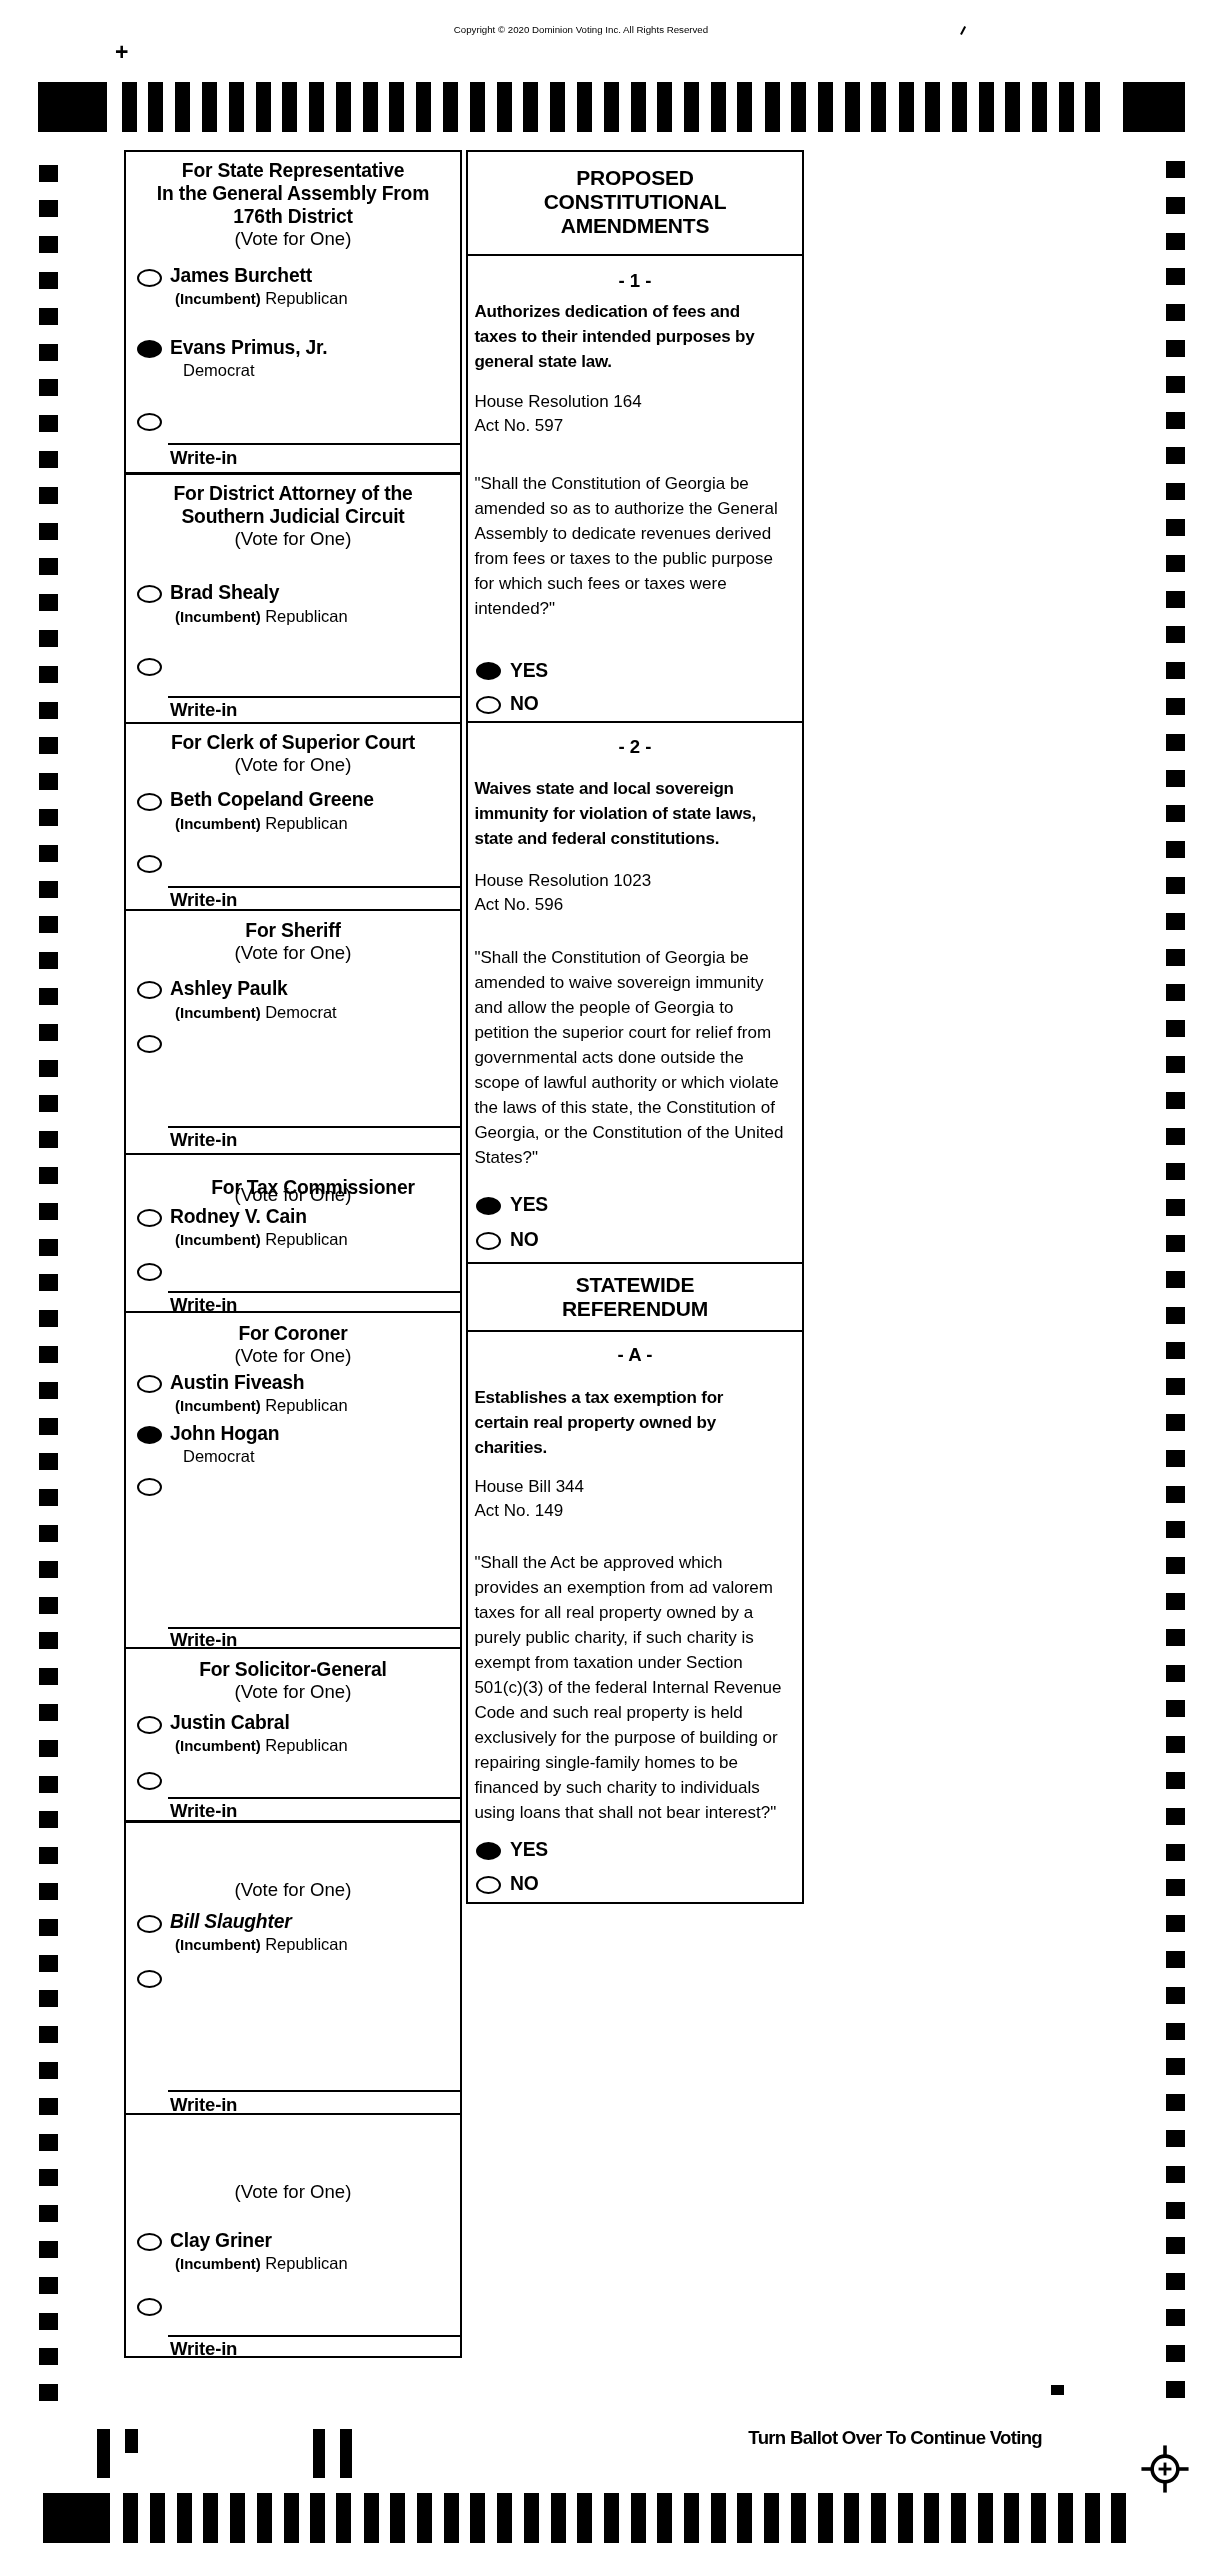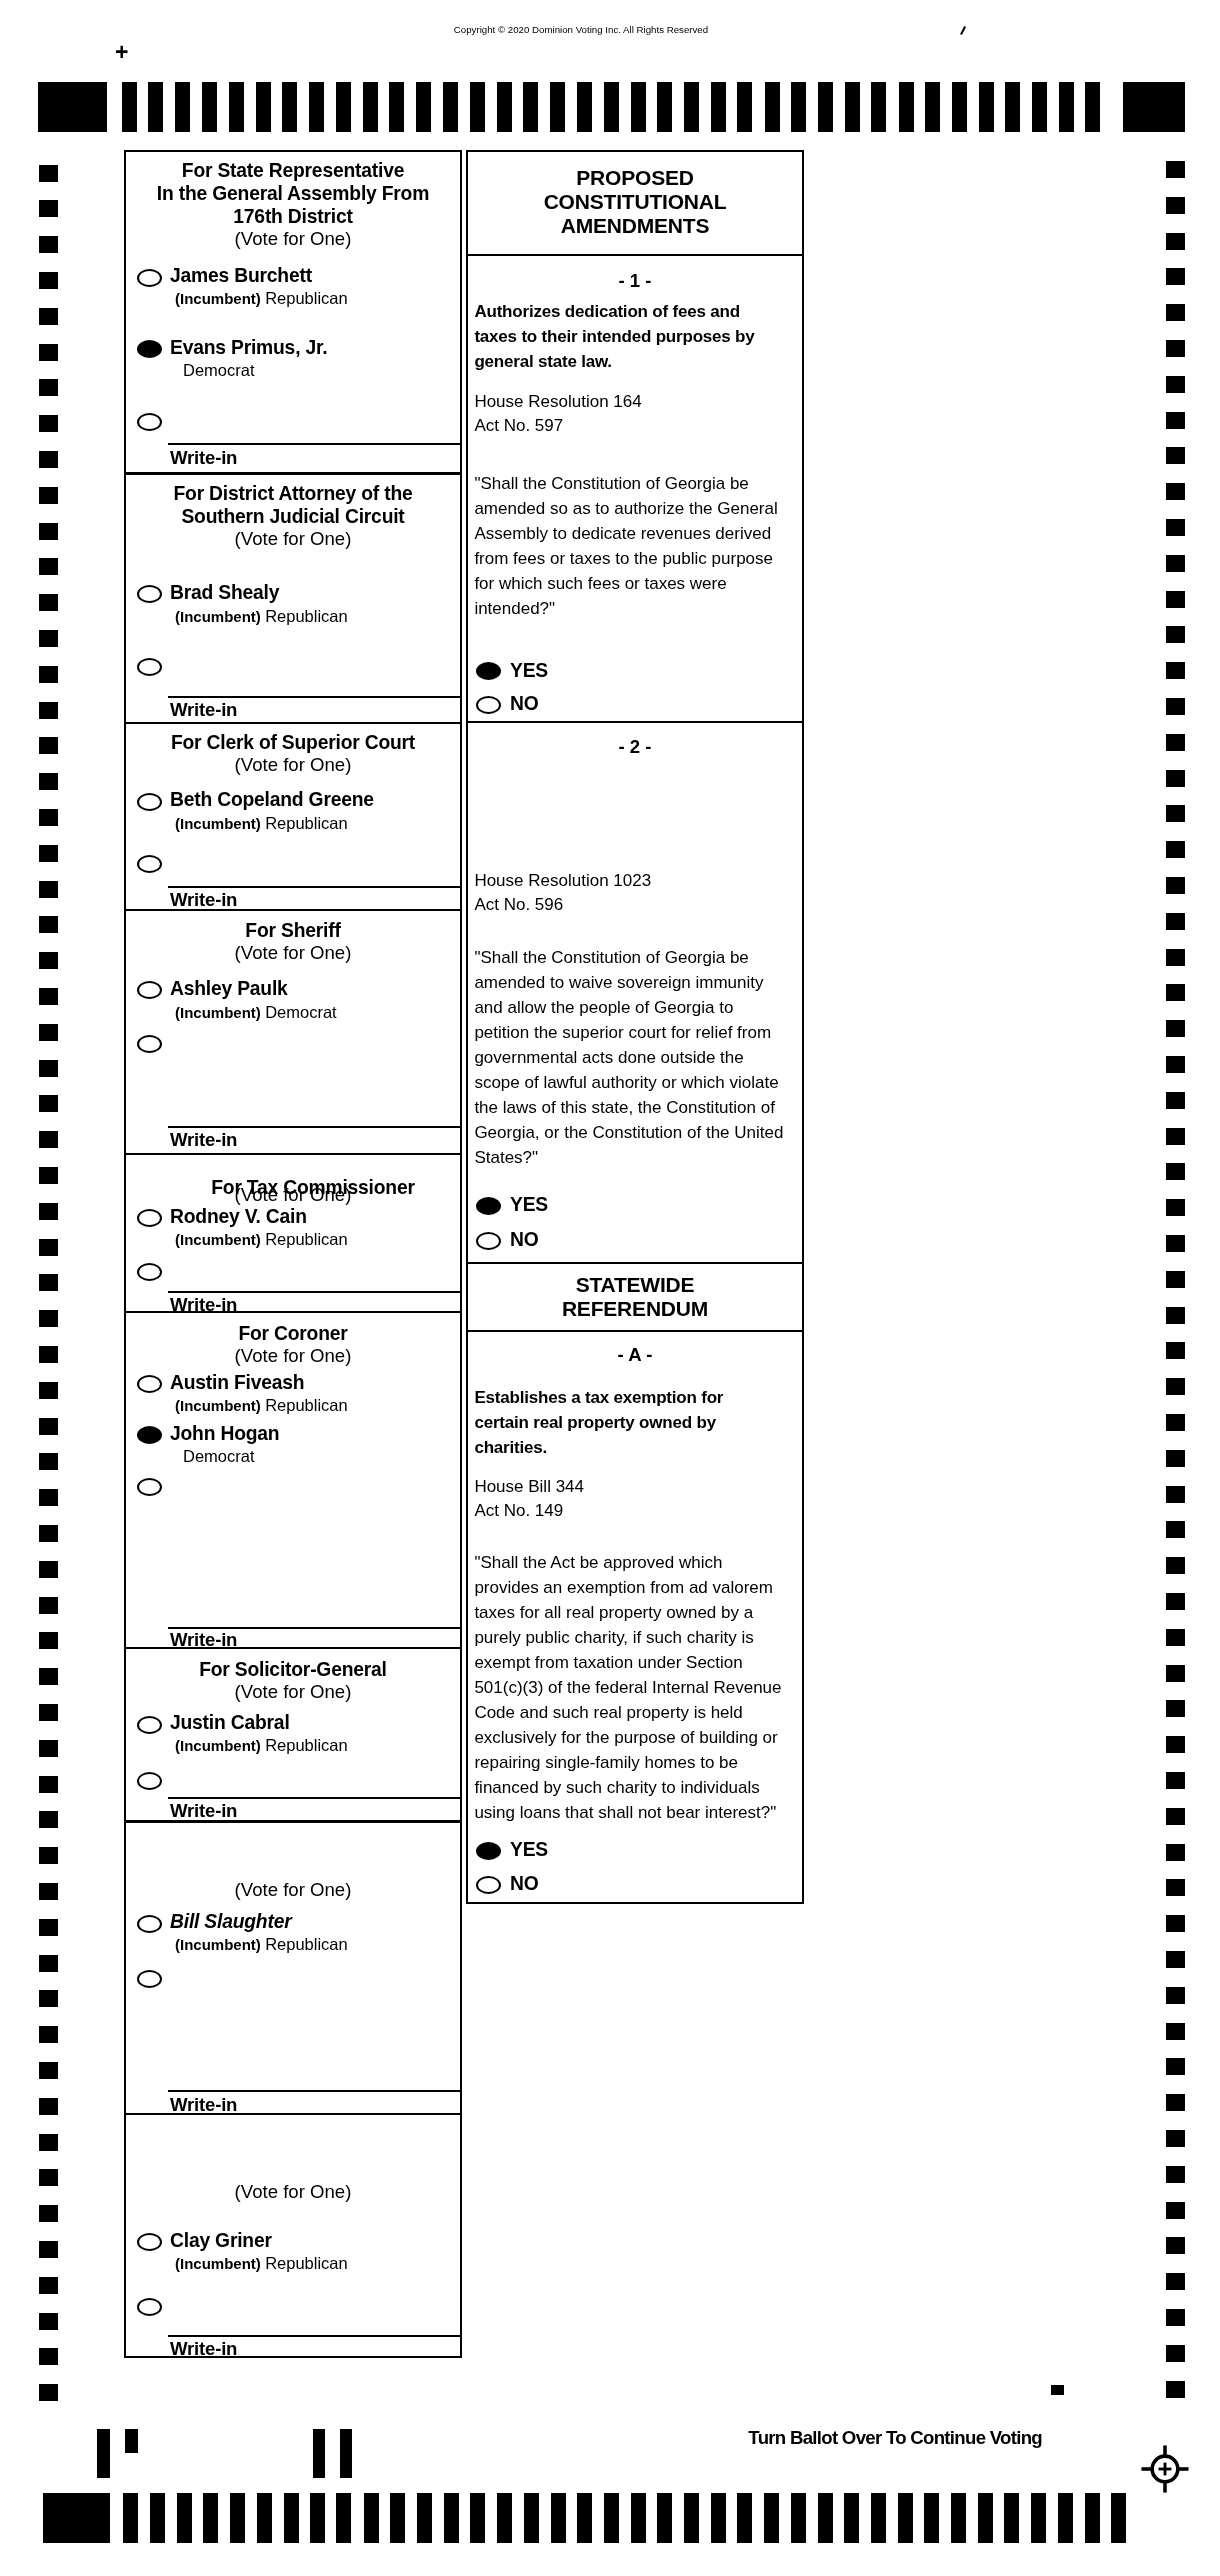--- a/index.html
+++ b/index.html
@@ -408,20 +408,23 @@
 for which such fees or taxes were
 intended?"</div>
   <div class="moval filled" style="top:510px;"></div>
   <div class="ylabel" style="top:508px;">YES</div>
   <div class="moval" style="top:544px;"></div>
   <div class="ylabel" style="top:541px;">NO</div>
 
   <div class="mdivider" style="top:569px;"></div>
 
   <div class="mnum" style="top:584px;">- 2 -</div>
+  <div class="msummary" style="top:624px;">Waives state and local sovereign
+immunity for violation of state laws,
+state and federal constitutions.</div>
   <div class="mrefs" style="top:717px;">House Resolution 1023
 Act No. 596</div>
   <div class="mquestion" style="top:793px;">"Shall the Constitution of Georgia be
 amended to waive sovereign immunity
 and allow the people of Georgia to
 petition the superior court for relief from
 governmental acts done outside the
 scope of lawful authority or which violate
 the laws of this state, the Constitution of
 Georgia, or the Constitution of the United

